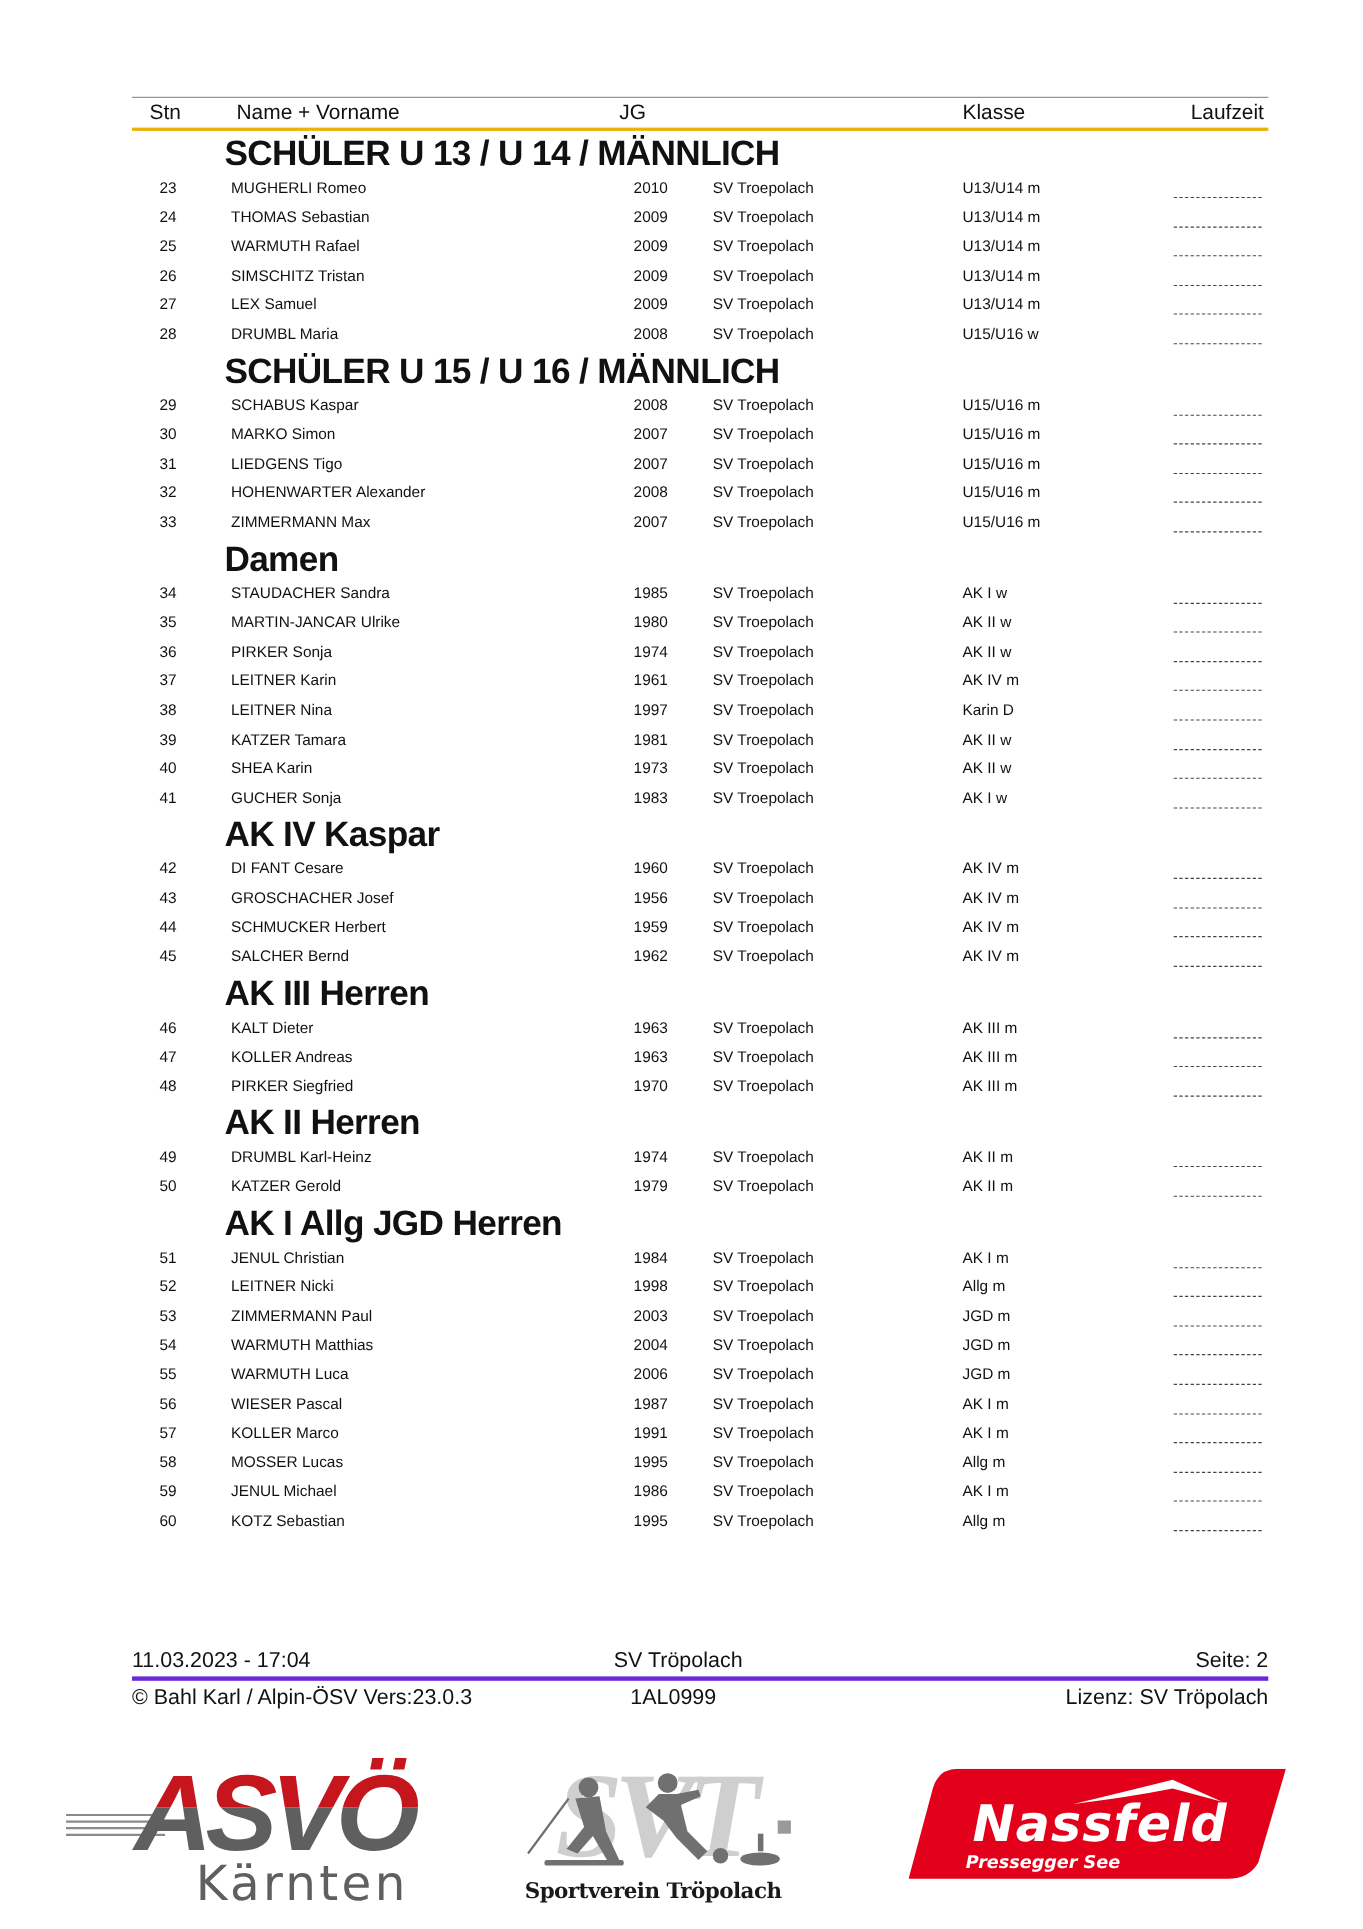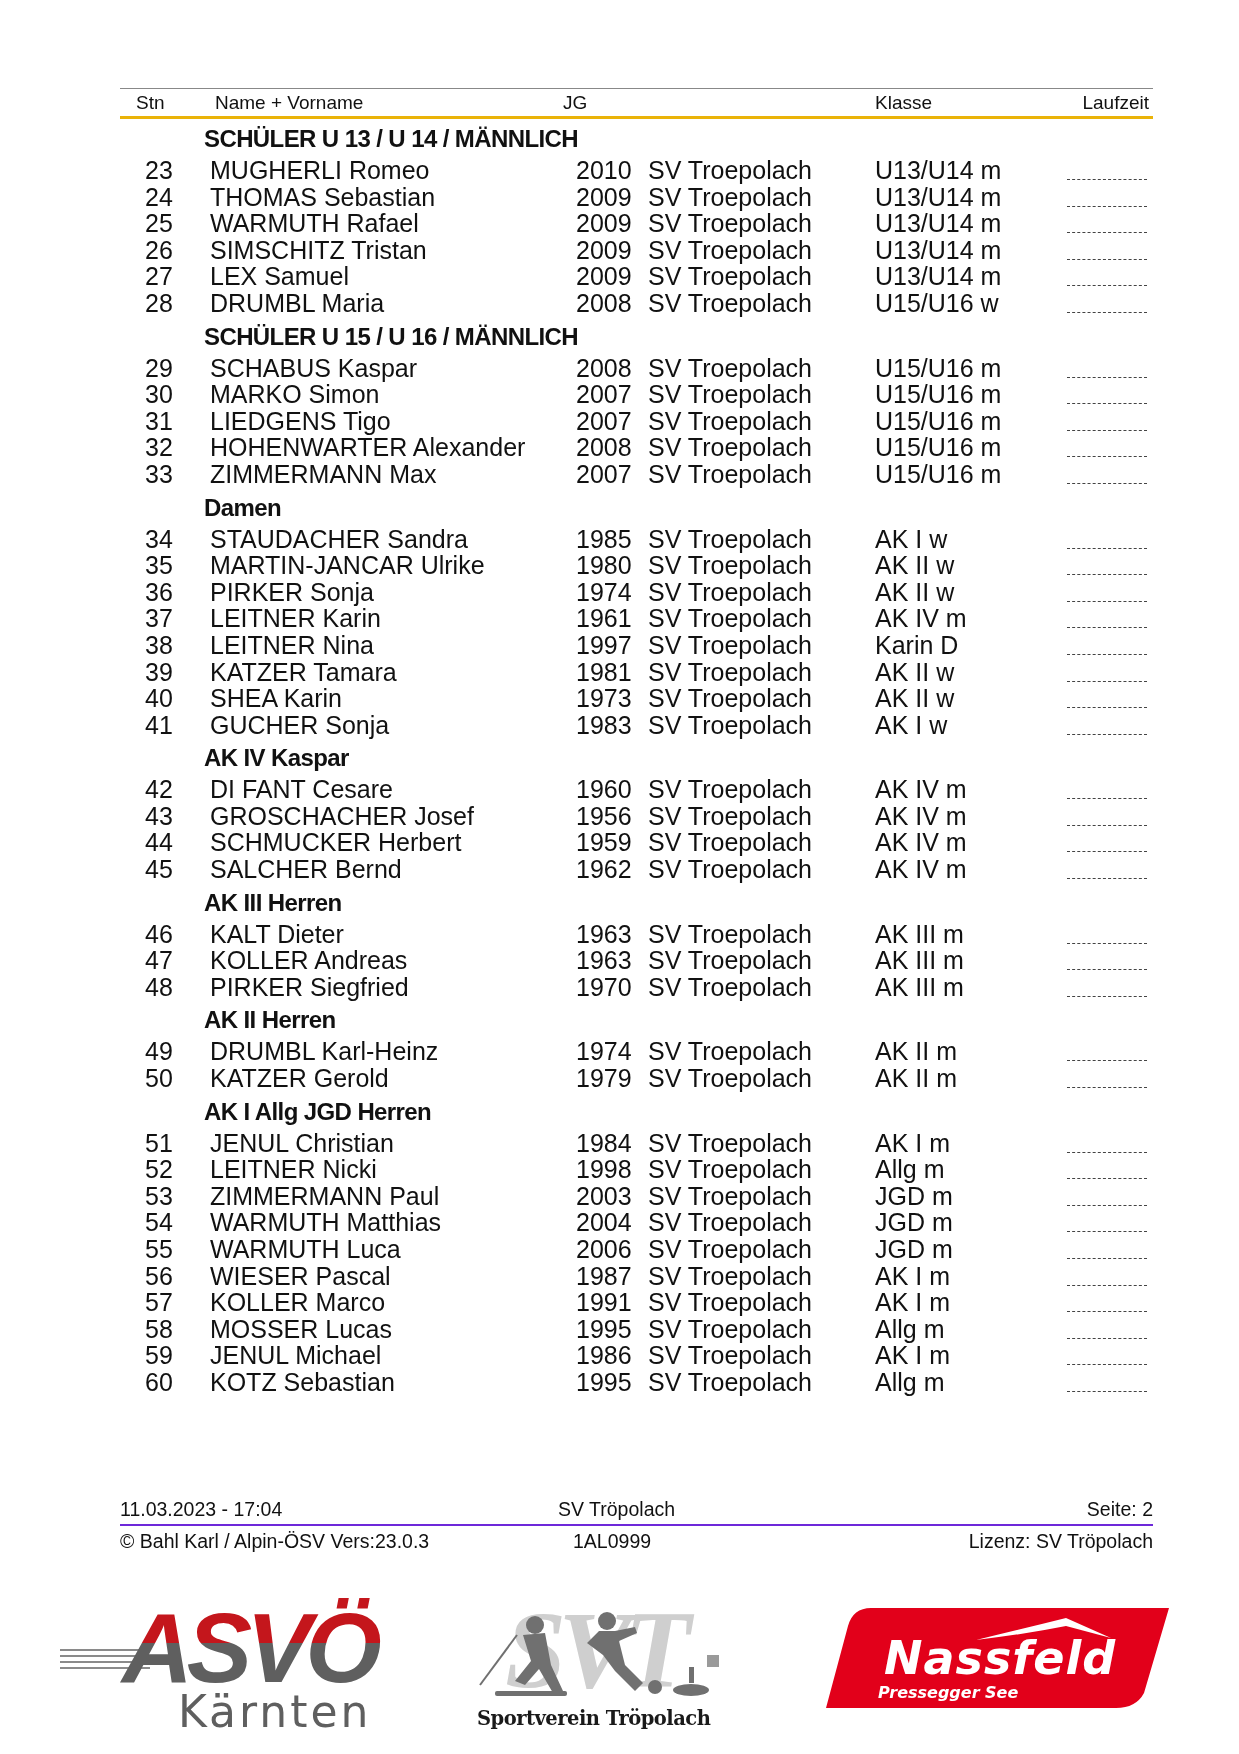--- a/index.html
+++ b/index.html
@@ -7,33 +7,33 @@
          font-family: "Liberation Sans", sans-serif; color: #111; }
   .page { position: absolute; left: 120px; top: 88px; width: 1033px; }
   .hdr { position: relative; height: 27px; border-top: 1px solid #888; border-bottom: 3px solid #eab308;
          font-size: 19px; line-height: 27px; }
   .hdr span { position: absolute; top: 0; }
   .c-stn { left: 16px; }
   .c-name { left: 95px; }
   .c-jg { left: 443px; }
   .c-klasse { left: 755px; }
   .c-lauf { right: 4px; }
-  .grp { height: 38px; line-height: 40px; font-size: 24px; font-weight: bold;
+  .grp { height: 38px; line-height: 40px; font-size: 32px; font-weight: bold;
          letter-spacing: -0.6px; padding-left: 84px; }
-  .row { position: relative; height: 26.6px; font-size: 25px; line-height: 26.6px; }
+  .row { position: relative; height: 26.6px; font-size: 14px; line-height: 26.6px; }
   .row span { position: absolute; top: 0; white-space: nowrap; }
   .r-stn { left: 25px; }
   .r-name { left: 90px; }
   .r-jg { left: 456px; }
   .r-verein { left: 528px; }
   .r-klasse { left: 755px; }
   .r-lauf { right: 6px; width: 80px; height: 14px; top: 8px !important;
             border-bottom: 1.5px dashed #444; }
   .footer { position: absolute; left: 120px; top: 1494px; width: 1033px; font-size: 19.5px; }
-  .f1 { position: relative; height: 30px; border-bottom: 2px solid #6d28d9; }
+  .f1 { position: relative; height: 30px; border-bottom: 4px solid #6d28d9; }
   .f2 { position: relative; height: 34px; }
   .f1 span, .f2 span { position: absolute; top: 4px; white-space: nowrap; }
   .left { left: 0; } .right { right: 0; }
   .f1 .mid { left: 438px; } .f2 .mid { left: 453px; }
   .logos { position: absolute; top: 1590px; left: 0; width: 1188px; height: 160px; }
   .logo { position: absolute; }
 </style>
 </head>
 <body>
 

